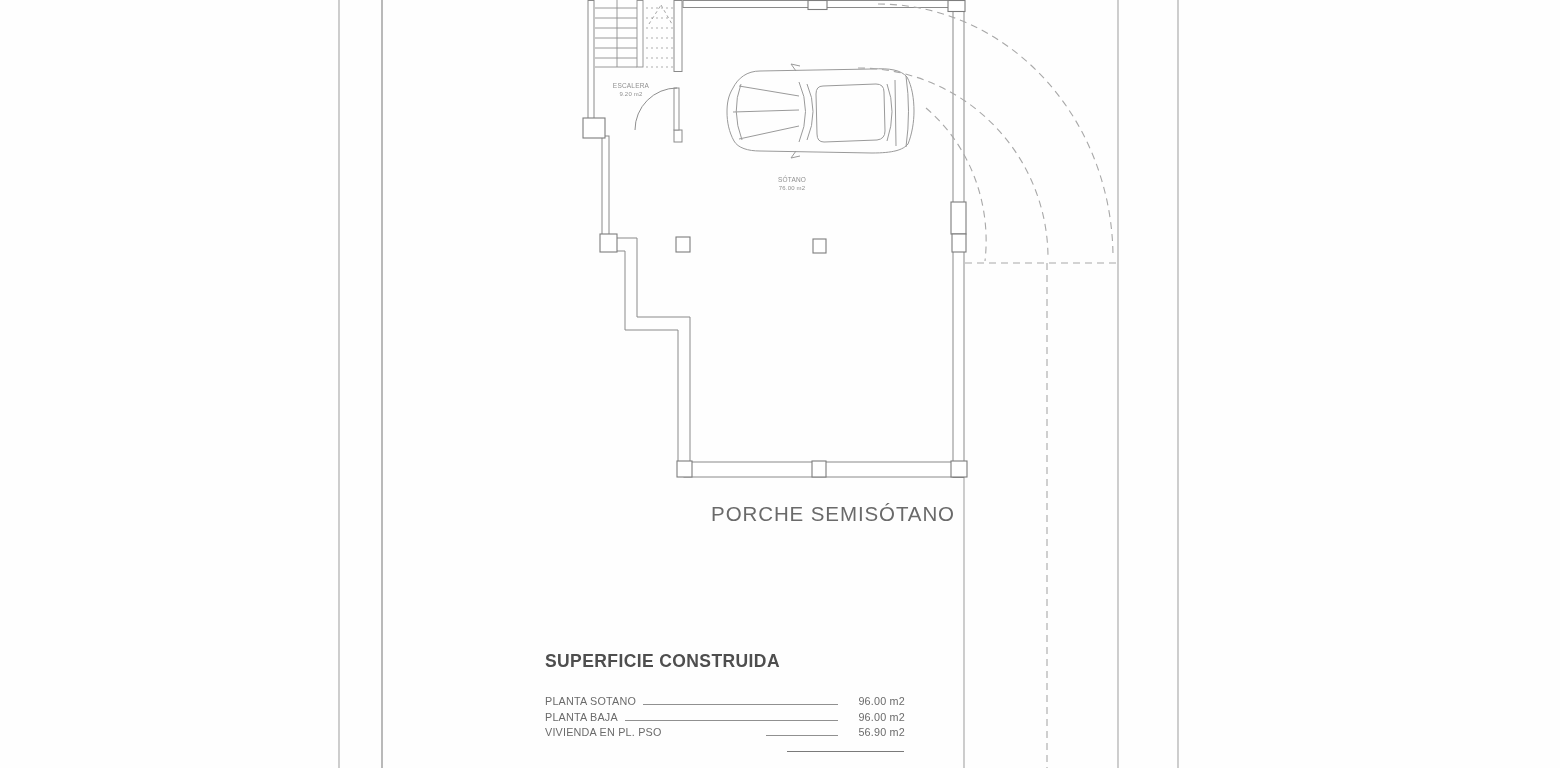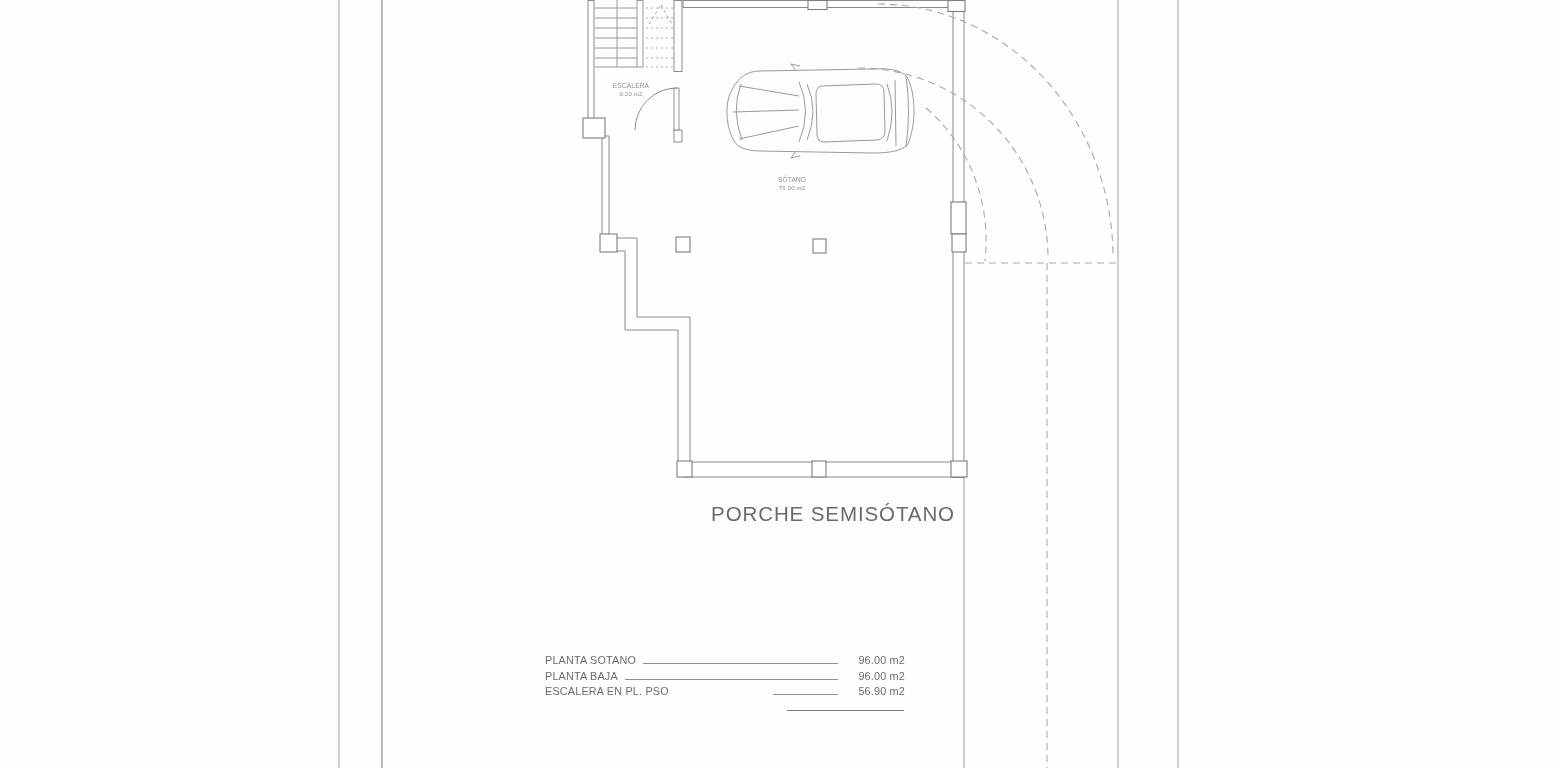--- a/index.html
+++ b/index.html
@@ -18,21 +18,21 @@
 
   
   .plan-title{
     position:absolute;left:698px;top:502px;width:270px;text-align:center;
     font-size:20.5px;letter-spacing:.9px;color:#6a6a6a;
   }
 
   
   .area-table{position:absolute;left:545px;top:651px;width:360px;}
   .at-heading{font-size:17.5px;font-weight:bold;letter-spacing:.4px;color:#4e4e4e;line-height:20px;}
-  .at-rows{margin-top:0;}
+  .at-rows{margin-top:21px;}
   .at-row{display:flex;align-items:flex-end;height:15.4px;font-size:10.8px;color:#6b6b6b;letter-spacing:.2px;}
   .at-label{white-space:nowrap;}
   .at-leader{flex:1;border-bottom:1px solid #909090;margin:0 5px 2px 7px;height:1px;}
   .at-rows .at-row:nth-child(3) .at-leader{margin-left:104px;}
   .at-value{width:62px;text-align:right;white-space:nowrap;}
   .at-total-line{margin-left:242px;width:117px;border-top:1.5px solid #7a7a7a;margin-top:13px;}
 </style>
 </head>
 <body>
 
@@ -140,33 +140,34 @@
     <span class="rl-area">9.20 m2</span>
   </div>
   <div class="room-label lbl-sotano">
     <span class="rl-name">SÓTANO</span>
     <span class="rl-area">76.00 m2</span>
   </div>
 
   <div class="plan-title">PORCHE SEMISÓTANO</div>
 
   <div class="area-table">
+    <div class="at-heading">SUPERFICIE CONSTRUIDA</div>
     <div class="at-rows">
       <div class="at-row">
         <span class="at-label">PLANTA SOTANO</span>
         <span class="at-leader"></span>
         <span class="at-value">96.00 m2</span>
       </div>
       <div class="at-row">
         <span class="at-label">PLANTA BAJA</span>
         <span class="at-leader"></span>
         <span class="at-value">96.00 m2</span>
       </div>
       <div class="at-row">
-        <span class="at-label">ESCALERA EN PL. PSO</span>
+        <span class="at-label">VIVIENDA EN PL. PSO</span>
         <span class="at-leader"></span>
         <span class="at-value">56.90 m2</span>
       </div>
     </div>
     <div class="at-total-line"></div>
   </div>
 
 </div>
 
 </body></html>

